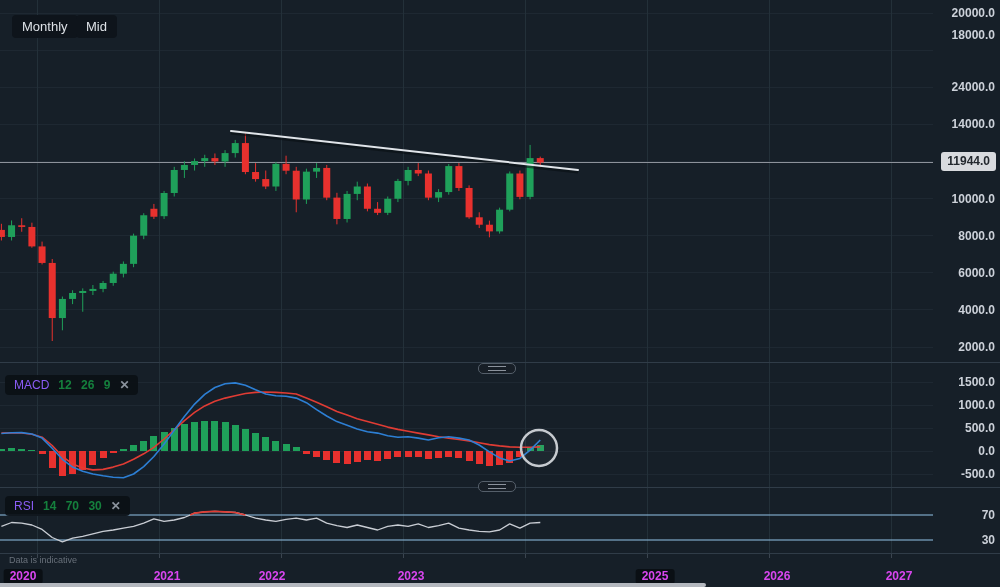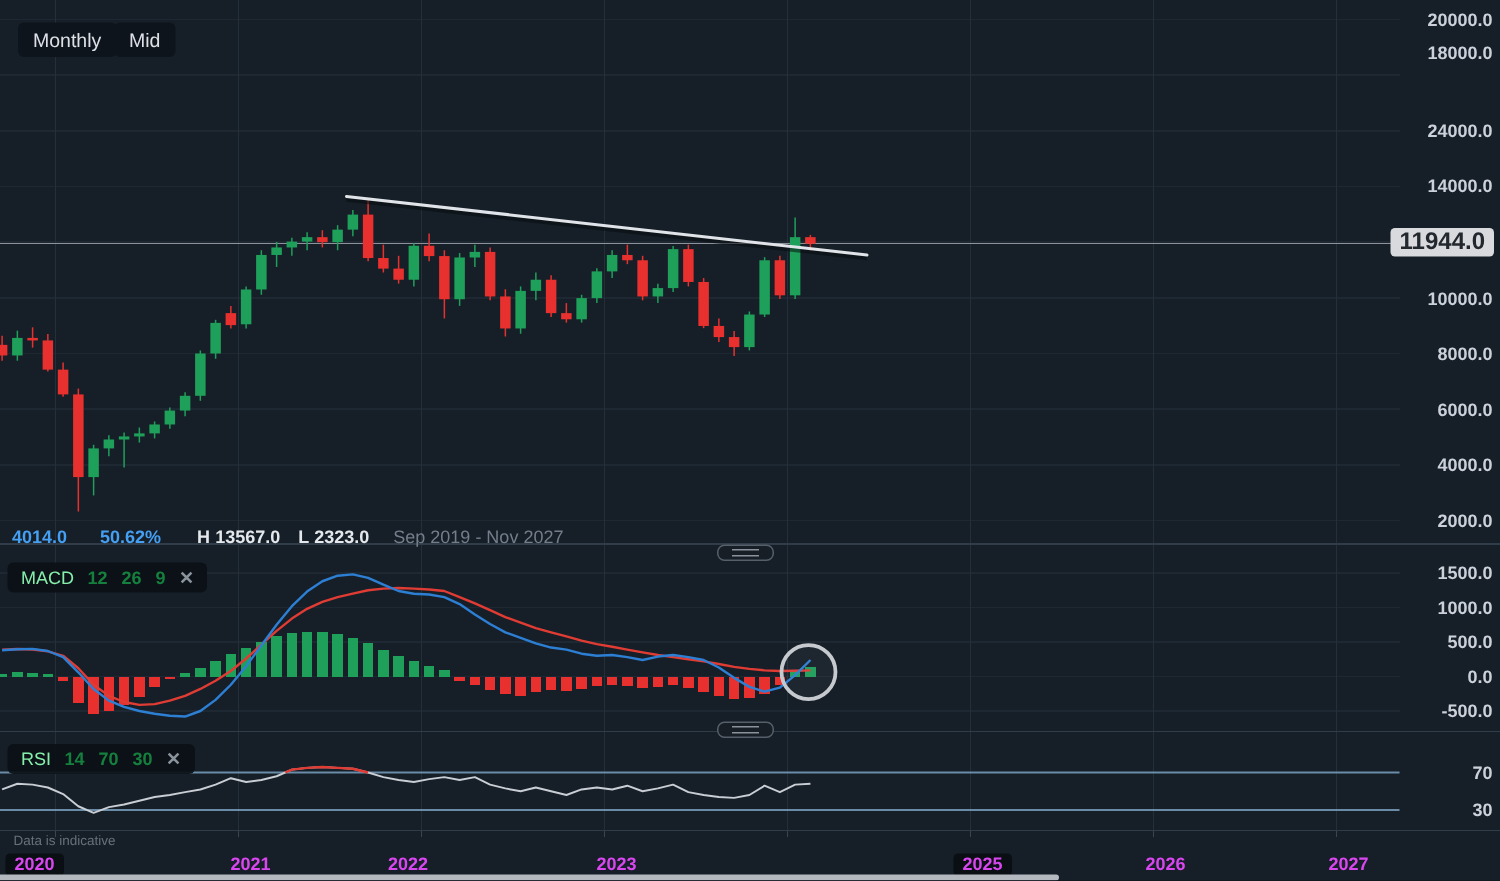--- a/index.html
+++ b/index.html
@@ -5,27 +5,27 @@
   *{margin:0;padding:0;box-sizing:border-box}
   html,body{background:#10161d}
   body{font-family:"Liberation Sans",sans-serif}
   #app{position:relative;width:1000px;height:587px;background:#161f28;overflow:hidden}
   #chart-svg{position:absolute;left:0;top:0}
   .btn{position:absolute;top:15px;background:#0e141b;color:#dde1e6;font-size:13px;
        height:23px;display:flex;align-items:center;padding:0 10px;border:none;
        border-radius:4px;font-family:"Liberation Sans",sans-serif;cursor:pointer}
   .pill{position:absolute;left:5px;background:rgba(11,16,22,.93);border-radius:4px;
         padding:3px 9px;display:flex;gap:9px;align-items:center;font-size:12px;white-space:nowrap}
-  .pill .t{color:#86efac}
+  .pill .t{color:#8b5cf6}
   .pill .p{color:#15803d;font-weight:bold;word-spacing:6px}
   .pill .x{color:#8b939d;font-size:12px;cursor:pointer;font-weight:bold}
   .tick{position:absolute;right:5px;color:#ccd1d9;font-size:12px;font-weight:bold;
         text-align:right;line-height:16px;white-space:nowrap}
   .price-label{position:absolute;right:4px;top:152px;background:#d8dade;color:#23282e;
-        font-weight:bold;font-size:16px;padding:2px 6px;border-radius:3px;line-height:15px}
+        font-weight:bold;font-size:12px;padding:2px 6px;border-radius:3px;line-height:15px}
   .infobar{position:absolute;left:8px;top:351px;display:flex;align-items:center;
         font-size:12px;white-space:nowrap}
   .infobar .b{color:#459ff2;font-weight:bold}
   .infobar .w{color:#e4e7eb;font-weight:bold}
   .infobar .g{color:#747e8b}
   .handle{position:absolute;left:478px;width:38px;height:11px;background:#171e26;
         border:1px solid #555f6a;border-radius:5px;display:flex;align-items:center;
         justify-content:center;cursor:row-resize}
   .handle span{display:block;width:18px;height:5px;border-top:1px solid #8b929c;
         border-bottom:1px solid #8b929c}
@@ -252,27 +252,20 @@
       <path d="M1.4 433.1 L11.6 432.7 L21.7 433.0 L31.9 434.2 L42.1 437.2 L52.2 445.5 L62.4 456.5 L72.6 463.9 L82.7 468.0 L92.9 469.9 L103.1 469.4 L113.2 467.1 L123.4 463.9 L133.6 459.3 L143.7 453.8 L153.9 447.3 L164.1 439.0 L174.2 429.8 L184.4 420.6 L194.6 412.4 L204.7 405.9 L214.9 401.3 L225.1 398.1 L235.2 395.8 L245.4 393.5 L255.6 392.4 L265.7 392.0 L275.9 392.4 L286.1 393.0 L296.2 394.0 L306.4 398.1 L316.6 402.2 L326.7 406.8 L336.9 411.4 L347.1 415.1 L357.2 418.8 L367.4 421.6 L377.6 424.3 L387.7 427.1 L397.9 429.4 L408.1 431.2 L418.2 433.1 L428.4 434.9 L438.6 436.7 L448.7 438.1 L458.9 439.5 L469.1 440.9 L479.2 442.7 L489.4 444.6 L499.6 445.9 L509.7 446.9 L519.9 447.3 L530.1 447.2 L540.3 446.9" fill="none" stroke="#e03c34" stroke-width="1.6" stroke-linejoin="round"></path>
       <path d="M1.4 433.5 L11.6 432.8 L21.7 432.6 L31.9 434.0 L42.1 438.1 L52.2 448.2 L62.4 459.3 L72.6 467.1 L82.7 471.2 L92.9 474.0 L103.1 475.8 L113.2 477.2 L123.4 477.7 L133.6 474.0 L143.7 466.6 L153.9 456.5 L164.1 444.1 L174.2 430.3 L184.4 416.5 L194.6 404.1 L204.7 394.4 L214.9 387.5 L225.1 383.8 L235.2 382.9 L245.4 385.2 L255.6 389.8 L265.7 394.0 L275.9 395.8 L286.1 396.3 L296.2 398.1 L306.4 402.7 L316.6 409.6 L326.7 416.0 L336.9 421.6 L347.1 425.2 L357.2 428.9 L367.4 431.7 L377.6 433.1 L387.7 435.8 L397.9 437.2 L408.1 436.7 L418.2 438.1 L428.4 440.0 L438.6 437.7 L448.7 436.7 L458.9 438.1 L469.1 440.0 L479.2 445.0 L489.4 451.9 L499.6 457.9 L509.7 461.1 L519.9 458.4 L530.1 450.1 L540.3 440.0" fill="none" stroke="#2d7fd4" stroke-width="1.6" stroke-linejoin="round"></path>
       <circle cx="539" cy="448" r="18" fill="rgba(200,205,210,.05)" stroke="#c6cacf" stroke-width="2.5"></circle>
       <path d="M1.4 526.3 L11.6 522.5 L21.7 523.1 L31.9 525.0 L42.1 529.4 L52.2 537.5 L62.4 541.9 L72.6 538.1 L82.7 536.3 L92.9 533.8 L103.1 531.3 L113.2 530.0 L123.4 528.1 L133.6 526.3 L143.7 523.1 L153.9 518.8 L164.1 521.3 L174.2 520.0 L184.4 517.5 L194.6 513.1 L204.7 511.9 L214.9 511.3 L225.1 511.9 L235.2 512.5 L245.4 515.0 L255.6 518.1 L265.7 520.0 L275.9 521.3 L286.1 519.4 L296.2 518.1 L306.4 520.0 L316.6 518.1 L326.7 523.1 L336.9 525.6 L347.1 527.5 L357.2 525.0 L367.4 527.5 L377.6 530.0 L387.7 526.3 L397.9 525.0 L408.1 526.3 L418.2 523.8 L428.4 527.5 L438.6 525.6 L448.7 523.1 L458.9 528.1 L469.1 530.0 L479.2 531.3 L489.4 531.9 L499.6 530.0 L509.7 523.8 L519.9 528.1 L530.1 523.1 L540.3 522.5" fill="none" stroke="#c9cdd4" stroke-width="1.3" stroke-linejoin="round"></path>
       <path d="M190.2 515.0 L194.6 513.1 L204.7 511.9 L214.9 511.3 L225.1 511.9 L235.2 512.5 L245.4 515.0 L245.4 515.0" fill="none" stroke="#e03c34" stroke-width="1.6" stroke-linejoin="round"></path>
     </svg>
 
   <button class="btn" style="left:12px">Monthly</button>
   <button class="btn" style="left:76px">Mid</button>
 
-  <div class="infobar">
-    <span class="b">4014.0</span>
-    <span class="b" style="margin-left:22px">50.62%</span>
-    <span class="w" style="margin-left:24px"><span>H</span>&nbsp;<span>13567.0</span></span>
-    <span class="w" style="margin-left:12px"><span>L</span>&nbsp;<span>2323.0</span></span>
-    <span class="g" style="margin-left:16px">Sep 2019 - Nov 2027</span>
-  </div>
 
   <div class="pill" style="top:375px">
     <span class="t">MACD</span>
     <span class="p">12 26 9</span>
     <span class="x">✕</span>
   </div>
 
   <div class="pill" style="top:496px">
     <span class="t">RSI</span>
     <span class="p">14 70 30</span>

